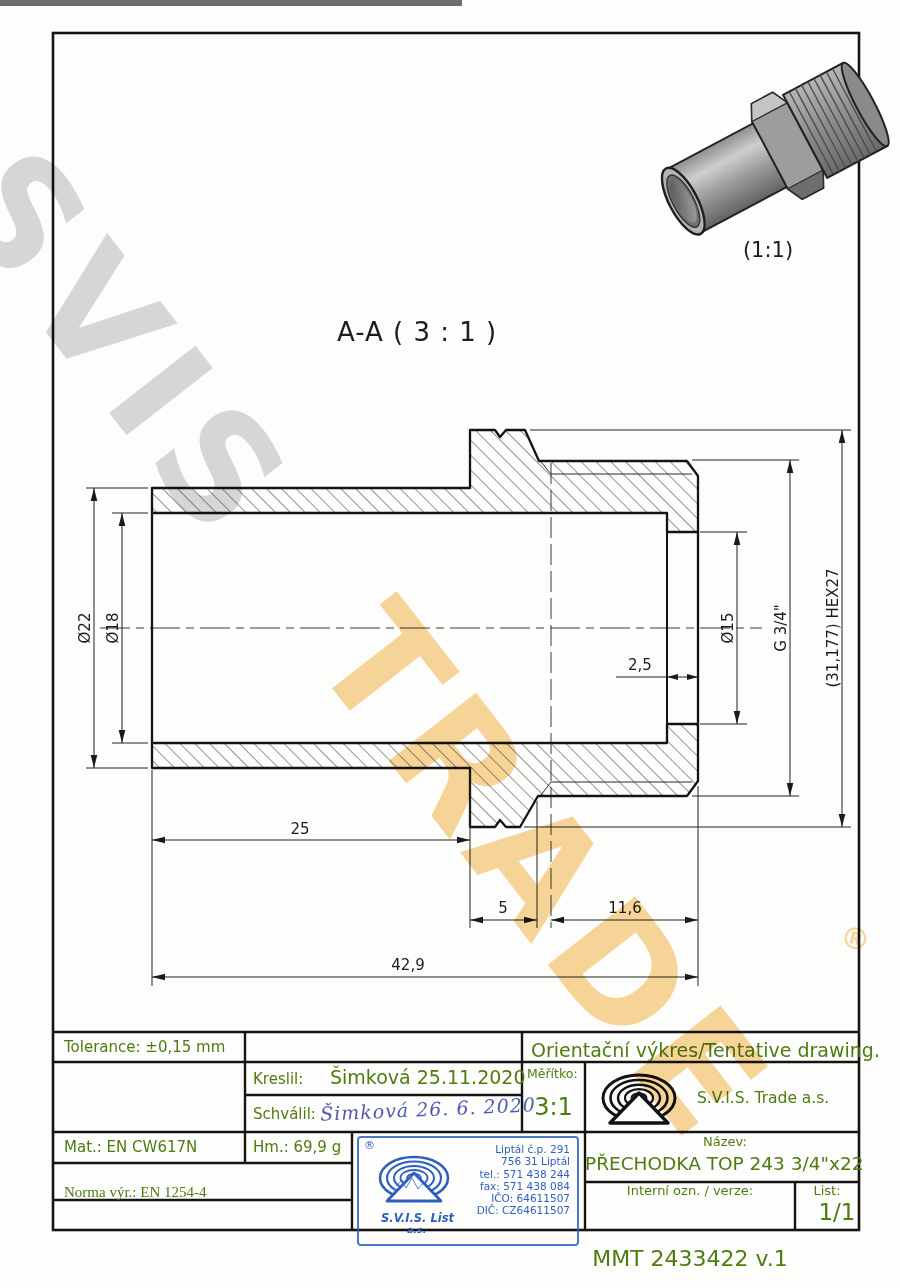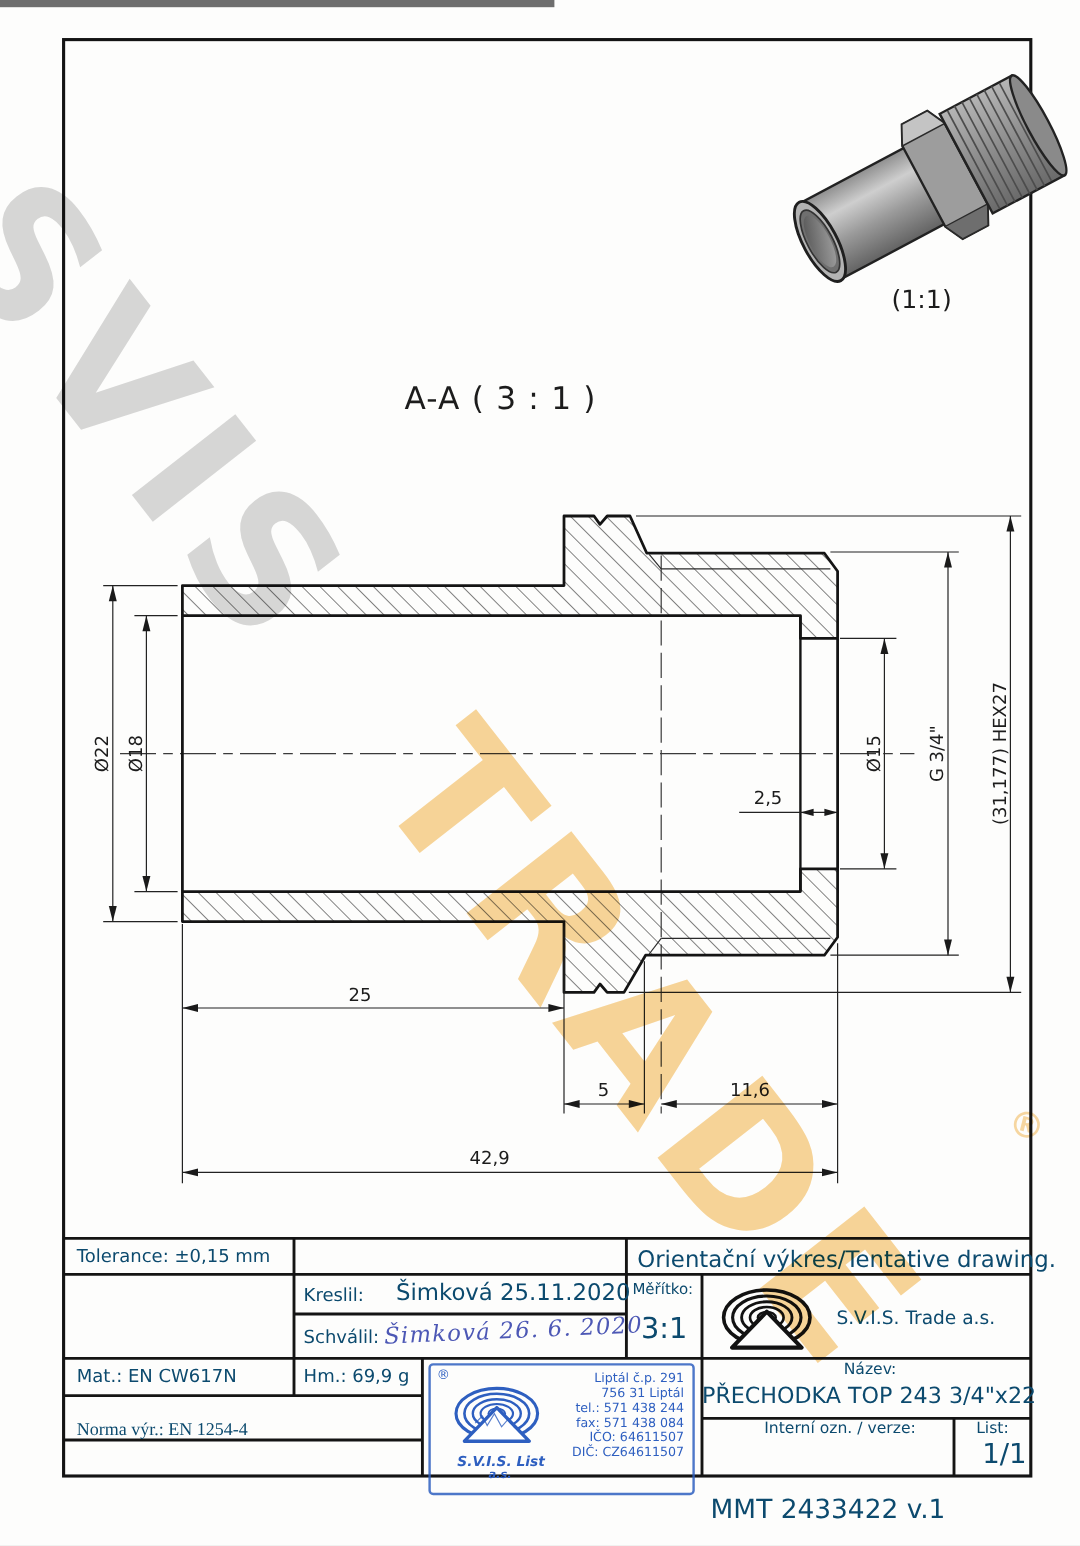--- a/index.html
+++ b/index.html
@@ -1,20 +1,20 @@
 <!DOCTYPE html>
 <html><head>
 <meta charset="utf-8">
 <style>
   html,body{margin:0;padding:0;background:#e8e8e8;}
   .page{position:relative;width:900px;height:1288px;background:#fdfdfc;overflow:hidden;
         font-family:"DejaVu Sans",sans-serif;color:#141414;}
   .abs{position:absolute;}
   svg text{font-family:"DejaVu Sans",sans-serif;fill:#1c1c1c;}
-  .t{position:absolute;white-space:nowrap;color:#0c4a6e;line-height:1.1;}
+  .t{position:absolute;white-space:nowrap;color:#4d7c0f;line-height:1.1;}
   .ctr{text-align:center;}
   .sig{font-family:"DejaVu Serif",serif;font-style:italic;color:#4d58b5;transform:rotate(-2.5deg);letter-spacing:1px;}
   .wm{position:absolute;font-weight:bold;transform-origin:0 0;pointer-events:none;mix-blend-mode:multiply;}
   .stamp{position:absolute;left:357px;top:1136px;width:218px;height:106px;
          border:2px solid rgba(46,95,192,.85);border-radius:4px;color:#2e5fc0;background:rgba(255,255,255,0);}
   .stamp .addr{position:absolute;right:7px;top:5px;text-align:right;font-size:10.5px;line-height:12.3px;}
   .scanstrip{position:absolute;left:0;top:0;width:462px;height:6px;background:#6e6e6e;}
 </style>
 </head>
 <body>
@@ -214,21 +214,21 @@
   <div class="t ctr" style="left:522px;top:1094px;width:63px;font-size:24px;">3:1</div>
 
   <div class="t" style="left:697px;top:1090px;font-size:15.5px;">S.V.I.S. Trade a.s.</div>
 
   <div class="t" style="left:64px;top:1139px;font-size:15px;">Mat.: EN CW617N</div>
   <div class="t" style="left:253px;top:1139px;font-size:15px;">Hm.: 69,9 g</div>
 
   <div class="t ctr" style="left:585px;top:1135px;width:280px;font-size:13px;">Název:</div>
   <div class="t ctr" style="left:585px;top:1154px;width:274px;font-size:18.5px;">PŘECHODKA TOP 243 3/4"x22</div>
 
-  <div class="t ctr" style="left:585px;top:1184px;width:230px;font-size:13px;">Interní ozn. / verze:</div>
+  <div class="t ctr" style="left:585px;top:1184px;width:210px;font-size:13px;">Interní ozn. / verze:</div>
   <div class="t ctr" style="left:585px;top:1247px;width:210px;font-size:22px;">MMT 2433422 v.1</div>
   <div class="t ctr" style="left:795px;top:1184px;width:64px;font-size:13px;">List:</div>
   <div class="t ctr" style="left:795px;top:1200px;width:84px;font-size:23px;">1/1</div>
 
   <div class="t" style="left:64px;top:1184px;font-size:15px;font-family:Liberation Serif, serif;">Norma výr.: EN 1254-4</div>
 
   <div class="stamp">
     <div class="t" style="left:5px;top:2px;font-size:11px;color:#2e5fc0;">®</div>
     <svg class="abs" style="left:14px;top:14px;" width="82" height="60" viewBox="0 0 82 60">
       <g transform="translate(41,26)" fill="none" stroke="#2e5fc0">

